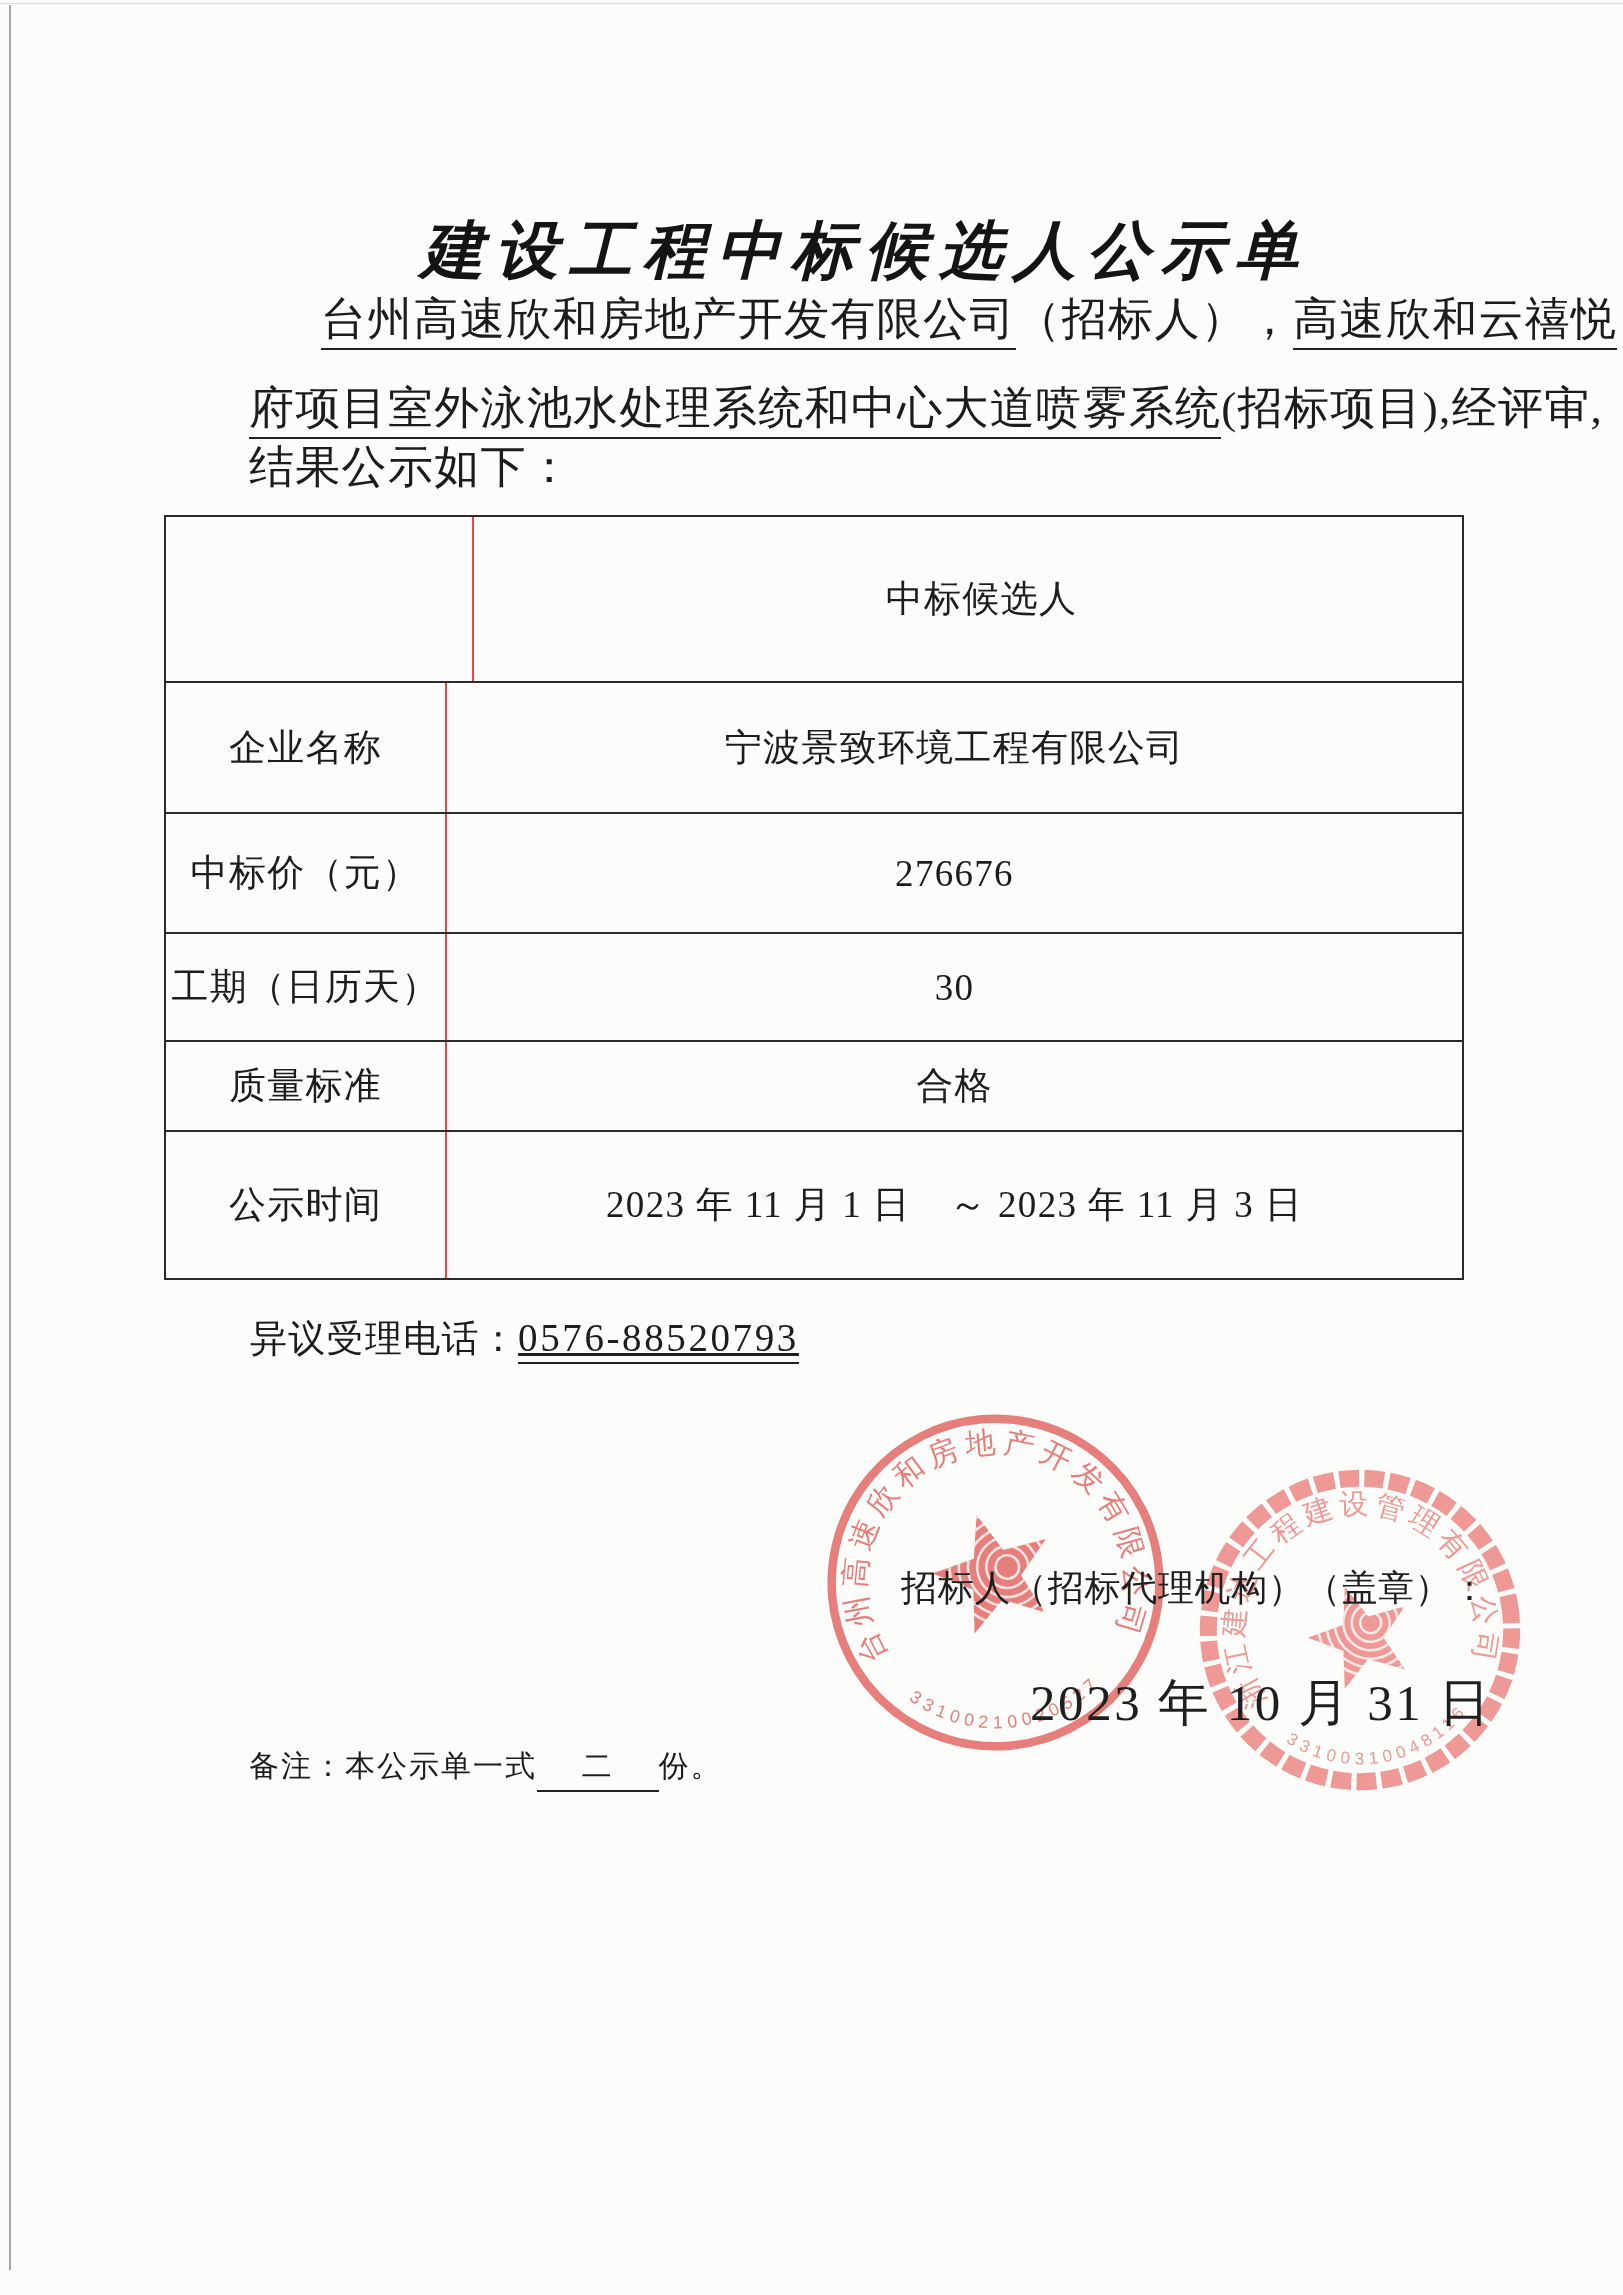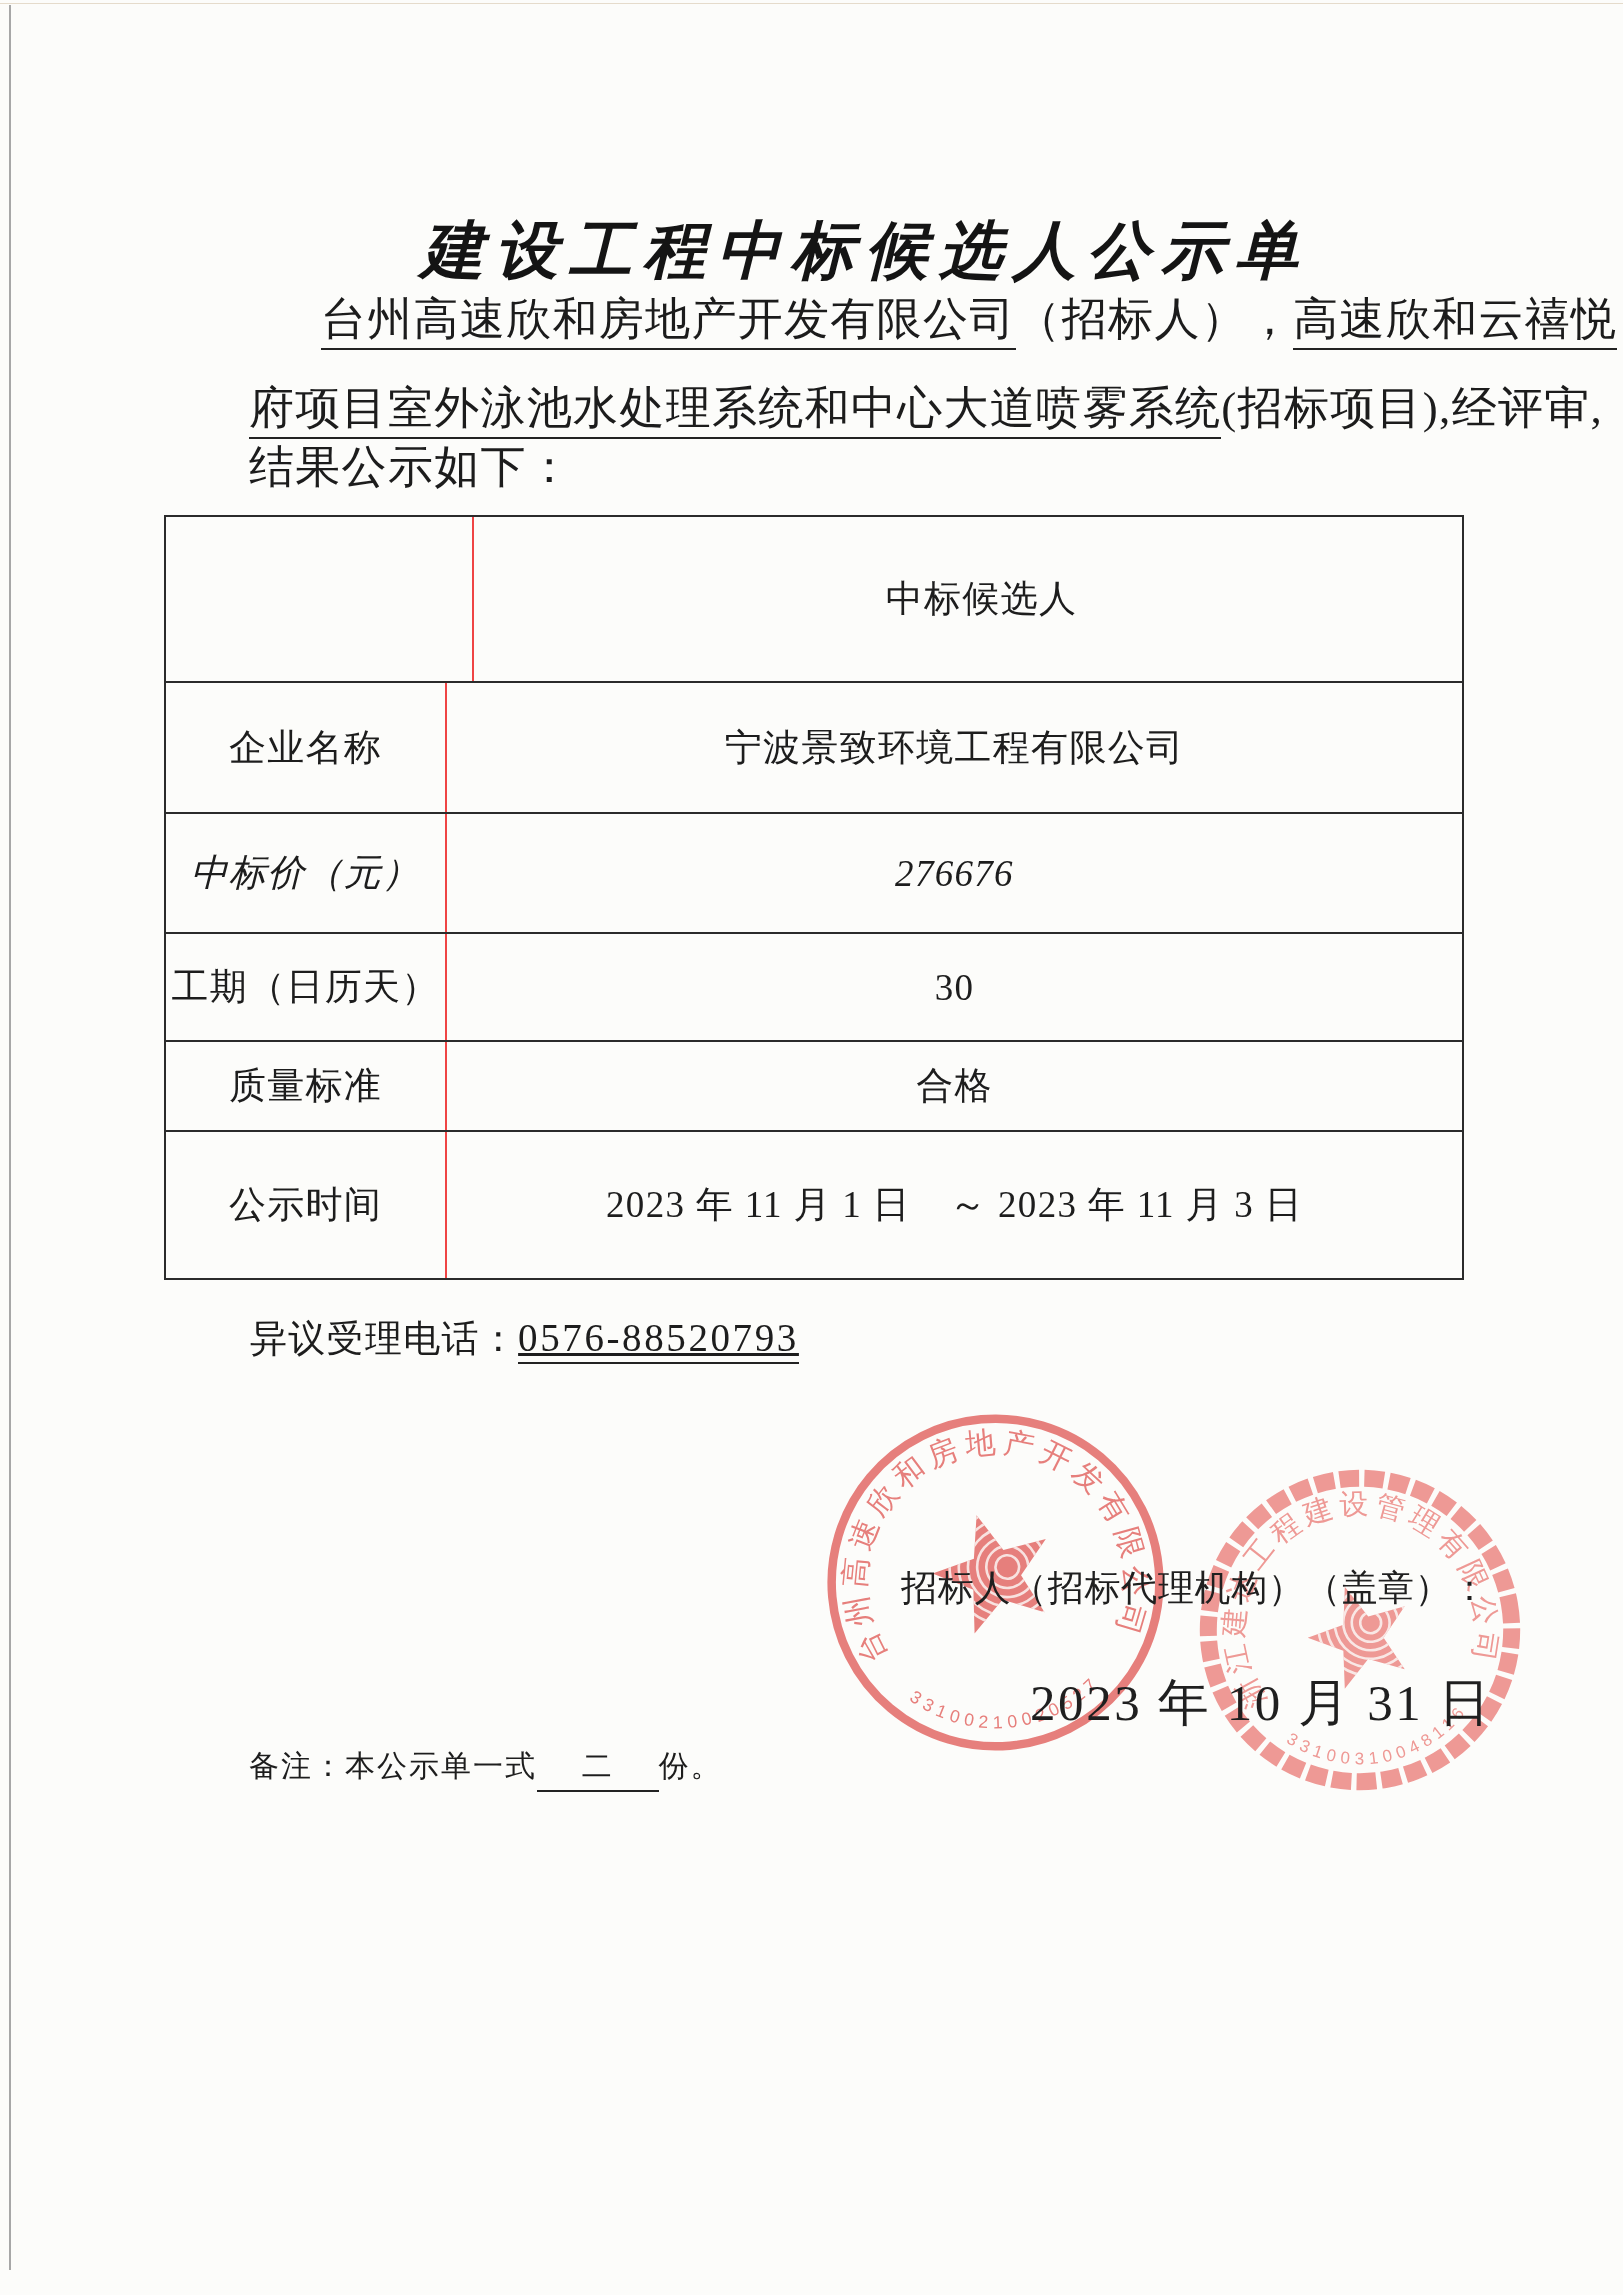--- a/index.html
+++ b/index.html
@@ -21,21 +21,21 @@
   .l1 { left:321px; top:289px; }
   .l2 { left:249px; top:378px; }
   .l3 { left:249px; top:437px; }
   .u { border-bottom:2.6px solid #222; padding-bottom:3.9px; }
 
   .table { position:absolute; left:164px; top:515px; width:1296px; border:2.6px solid #2b2b2b; background:transparent; }
   .trow { display:grid; grid-template-columns:281px 1015px; }
   .trow + .trow { border-top:2px solid #2b2b2b; }
   .cl { border-right:2px solid #ef4444; display:flex; align-items:center; justify-content:center; font-size:37px; letter-spacing:1.3px; }
   .cv { display:flex; align-items:center; justify-content:center; font-size:37px; letter-spacing:1.3px; }
-  .r0 { height:164px;padding-left:27px; } .r1 { height:129px; } .r2 { height:118px;font-style:italic; }
+  .r0 { height:164px;padding-left:27px; } .r1 { height:129px; } .r2 { height:118px; }
   .r3 { height:106px; } .r4 { height:88px; } .r5 { height:146px; }
 
   .phone { position:absolute; left:250px; top:1314px; font-size:37px; letter-spacing:1.3px; white-space:nowrap; }
   .phone .num { font-size:39px; letter-spacing:2.6px; border-bottom:2.6px solid #222; padding-bottom:2.6px;text-decoration:underline; }
 
   .seal { position:absolute; mix-blend-mode:multiply; opacity:.92; }
   .seal-left { left:812px; top:1399px; width:367px; height:367px; }
   .seal-right { left:1190px; top:1460px; width:340px; height:340px; }
 
   .signline { position:absolute; left:901px; top:1564px; font-size:36px; letter-spacing:0.7px; color:#1f1f1f; white-space:nowrap; z-index:5; }

